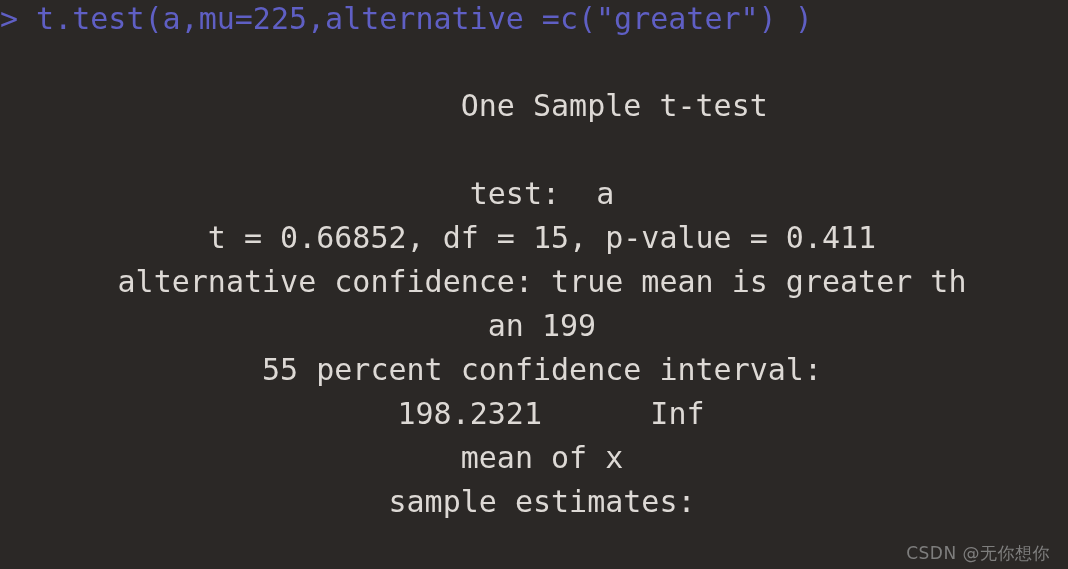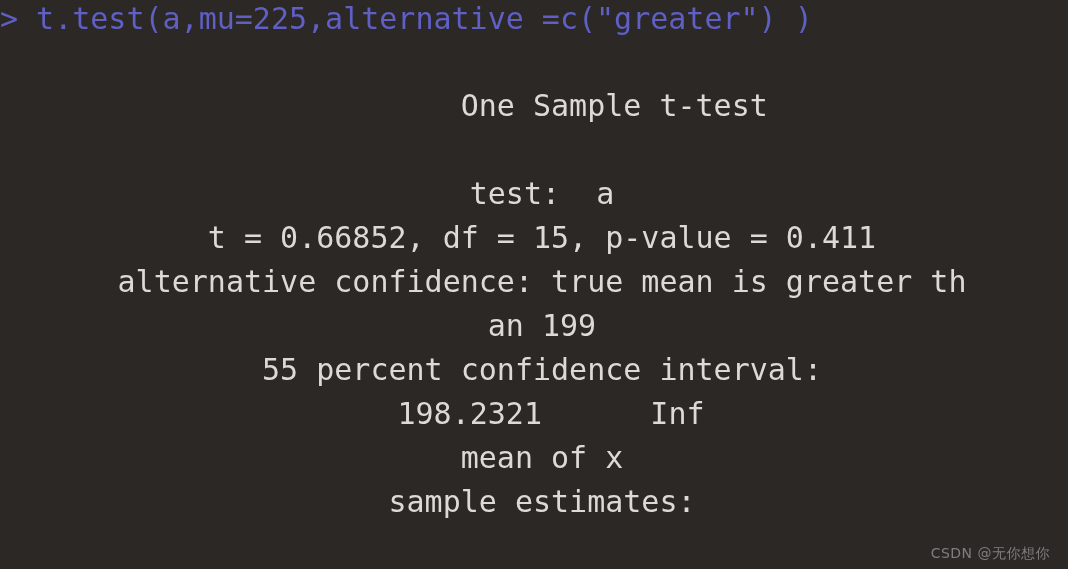--- a/index.html
+++ b/index.html
@@ -50,21 +50,21 @@
     left: 12px;
     width: 100%;
     text-align: center;
   }
   #watermark {
     position: absolute;
     right: 10px;
     bottom: 6px;
     color: #8d8d8d;
     font-family: "DejaVu Sans", "Liberation Sans", sans-serif;
-    font-size: 14px;
+    font-size: 17px;
     line-height: 20px;
     letter-spacing: 0.5px;
     white-space: pre;
     opacity: 0.85;
   }
 </style>
 </head>
 <body>
 
 <div id="console">

